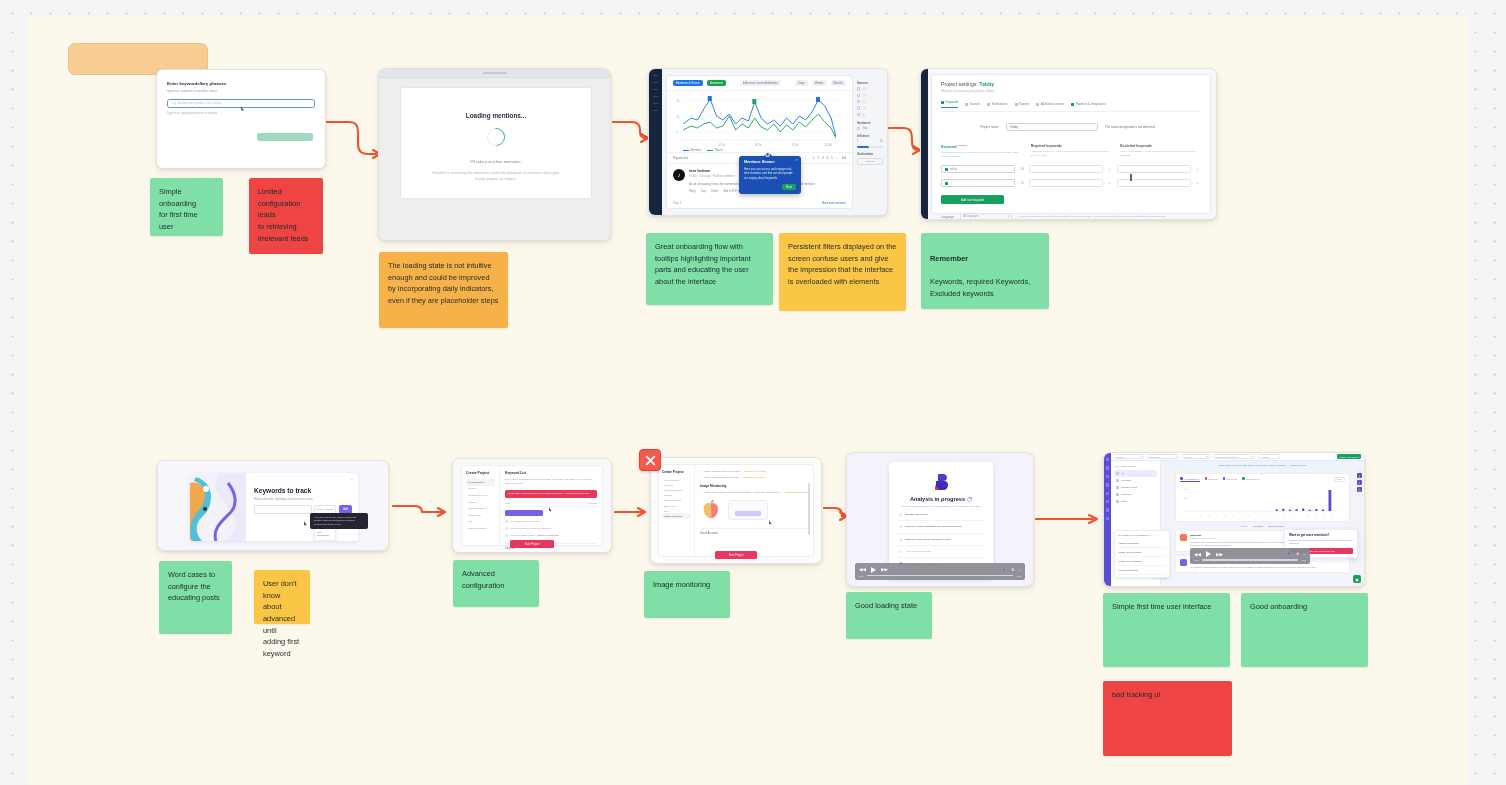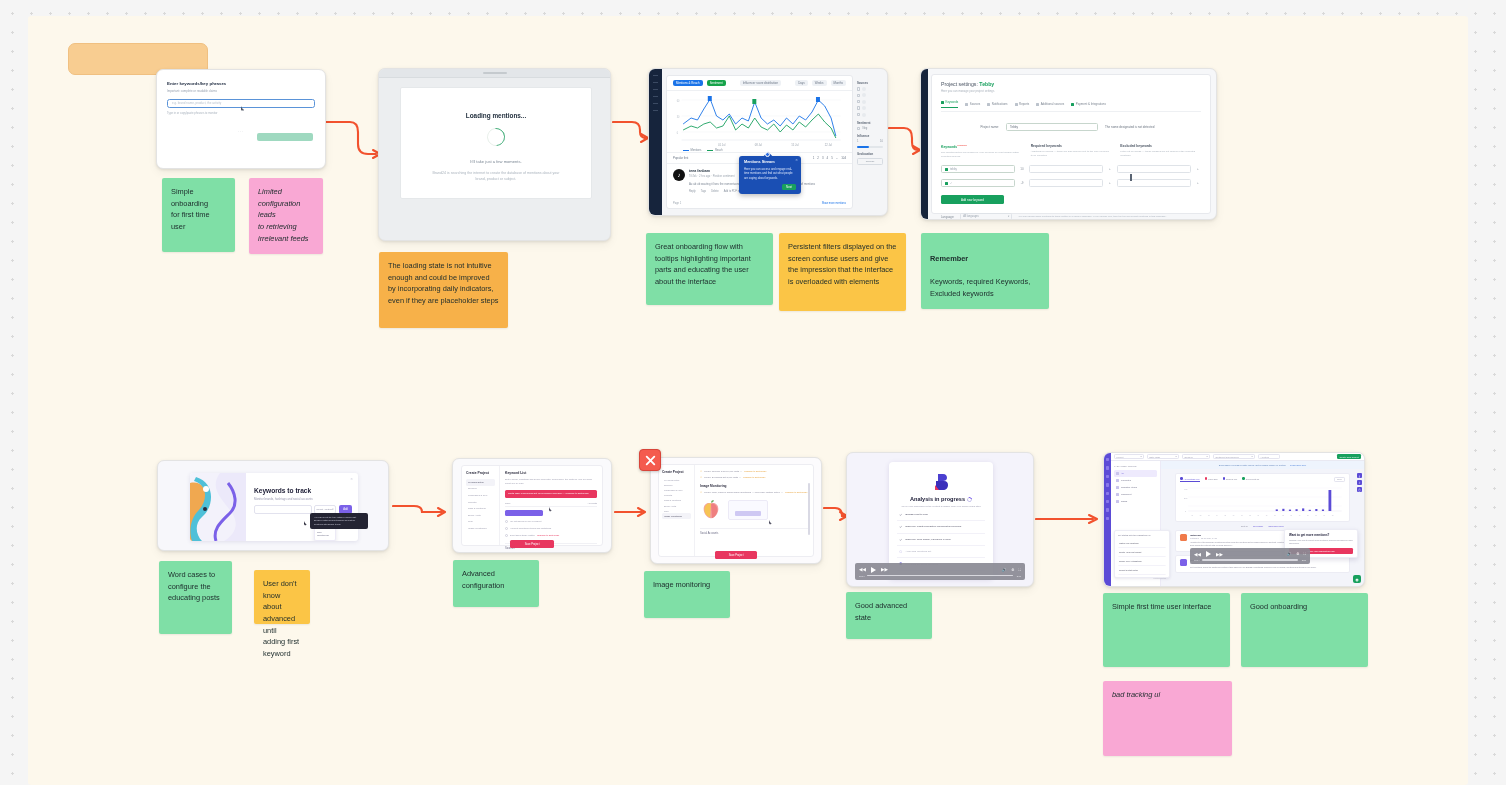--- a/index.html
+++ b/index.html
@@ -42,21 +42,21 @@
     position:absolute;
     border-radius:2px;
     padding:8px 9px 8px 9px;
     font-size:7.4px;
     line-height:1.58;
     color:#1c2b2b;
     box-shadow:0 1px 2px rgba(0,0,0,.07);
     white-space:pre-line;
   }
   .note.green { background:#7fdfa6; }
-  .note.red   { background:#f9a8d4;font-style:italic; }
+  .note.red   { background:#ef4444; }
   .note.amber { background:#fbc546; }
   .note.orange{ background:#f7b149; }
   .note .nb { font-weight:bold; display:block; }
 
   
   .arrow { position:absolute; pointer-events:none; }
 
   
   
   
@@ -444,21 +444,21 @@
   <div class="kw-body">
     <div class="kw-h">Enter keywords/key phrases</div>
     <div class="kw-sub">Important: complete or readable claims</div>
     <div class="kw-input">e.g. brand name, product, the activity</div>
     <div class="kw-hint">Type in or copy/paste phrases to monitor</div>
     <div class="kw-dots">...</div>
   </div>
   <div class="kw-btn"></div>
   <div class="kw-cursor"></div>
 </div>
-<div class="note green" style="left:162px;top:178px;width:73px;height:74px">Simple onboarding
+<div class="note green" style="left:150px;top:178px;width:73px;height:58px">Simple onboarding
 for first time user</div>
 <div class="note red" style="left:249px;top:178px;width:74px;height:76px">Limited
 configuration leads
 to retrieving
 irrelevant feeds</div>
 
 <div class="card" id="card2">
   <div class="c2-bar">
       <i></i>
     </div>
@@ -888,21 +888,21 @@
         <span>⛶</span>
       </span>
     </div>
     <div class="track">
       <span>00:04</span>
       <span class="ln"></span>
       <span>-3:48</span>
     </div>
   </div>
 </div>
-<div class="note green" style="left:846px;top:592px;width:86px;height:47px">Good advanced state</div>
+<div class="note green" style="left:846px;top:592px;width:86px;height:47px">Good loading state</div>
 
 <div class="card" id="card9">
   <div class="n9-rail">
     <span></span>
       <span></span>
       <span></span>
       <span></span>
       <span></span>
       <span></span>
       <span></span>

